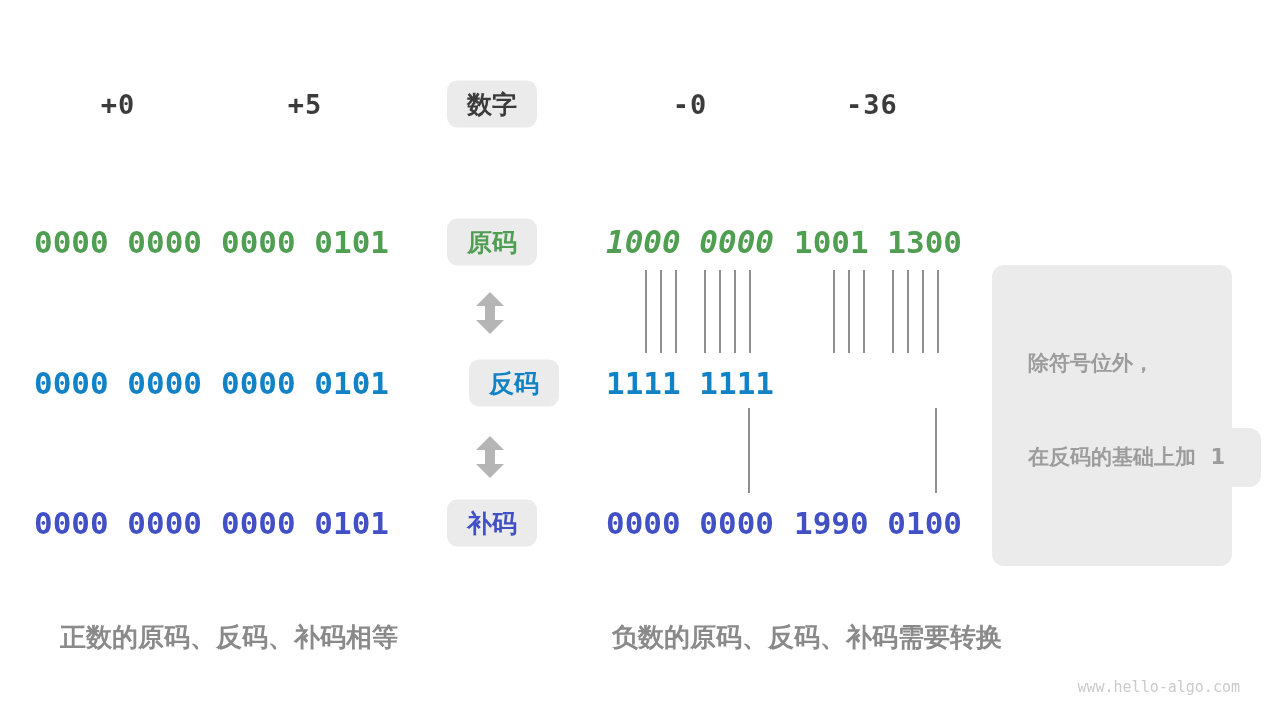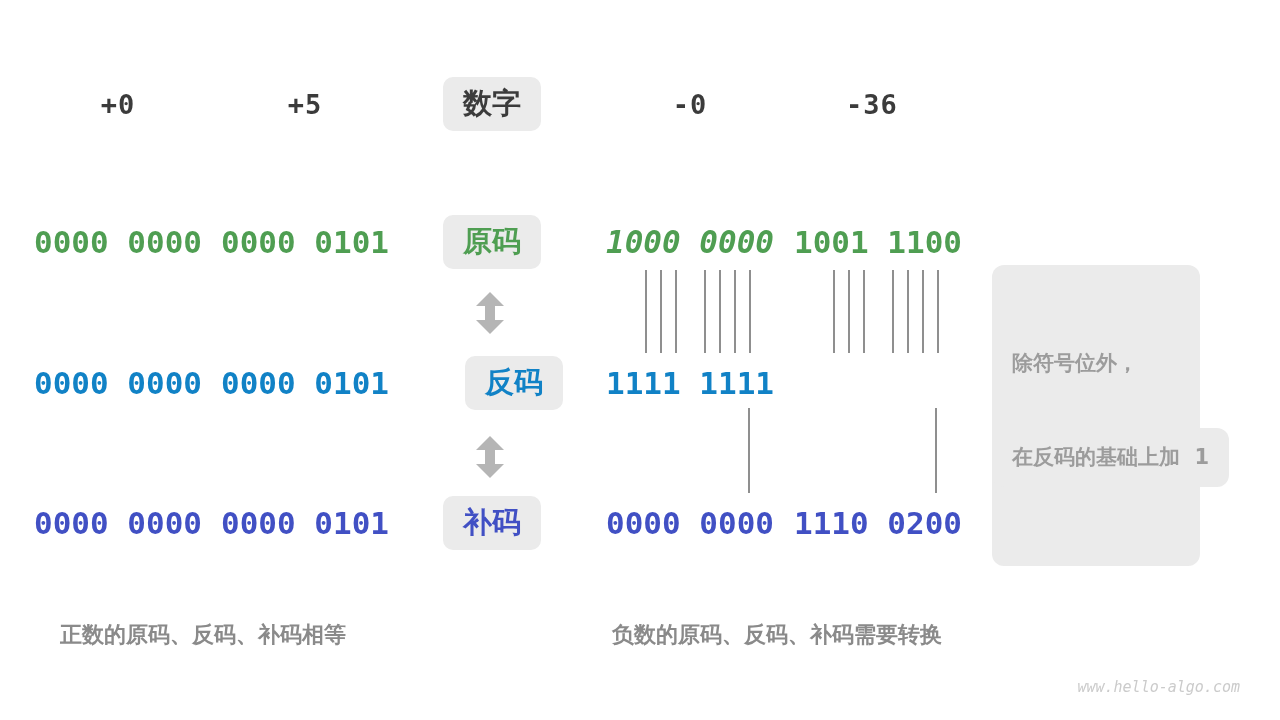--- a/index.html
+++ b/index.html
@@ -25,21 +25,21 @@
   .green  { color: #4f9e52; }
   .blue   { color: #1182c6; }
   .indigo { color: #4150c4; }
   .dark   { color: #3b3b3b; }
   .labelbox {
     position: absolute;
     transform: translate(-50%, -50%);
     background: #ebebeb;
     border-radius: 10px;
     padding: 7px 20px;
-    font-size: 29px;
+    font-size: 25px;
     font-weight: bold;
     white-space: pre;
   }
   .tick {
     position: absolute;
     width: 1.5px;
     background: #8f8f8f;
   }
   .t1 { top: 270px; height: 83px; }
   .t2 { top: 408px; height: 85px; }
@@ -48,58 +48,57 @@
     transform: translateX(-50%);
   }
   .annot {
     position: absolute;
     background: #ebebeb;
     border-radius: 12px;
     color: #9c9c9c;
     font-size: 21px;
     font-weight: bold;
     line-height: 1.65;
-    padding: 12px 20px;
+    padding: 12px 36px;
     white-space: pre;
   }
   .caption {
     position: absolute;
     color: #8a8a8a;
-    font-size: 22px;
+    font-size: 26px;
     font-weight: bold;
     white-space: pre;
     text-align: center;
   }
   .watermark {
     position: absolute;
     right: 40px;
     top: 678px;
     font-family: "DejaVu Sans Mono", monospace;
     font-size: 15px;
     color: #cbcbcb;
     white-space: pre;
-    font-style: italic;
   }
 </style>
 </head>
 <body>
 
 <div class="canvas">
 
   <div class="cell mono header-num" style="left:118px; top:104px;">+0</div>
   <div class="cell mono header-num" style="left:305px; top:104px;">+5</div>
   <div class="labelbox dark" style="left:492px; top:104px;">数字</div>
   <div class="cell mono header-num" style="left:690px; top:104px;">-0</div>
   <div class="cell mono header-num" style="left:872px; top:104px;">-36</div>
 
   <div class="cell mono binary green" style="left:118px; top:242px;">0000 0000</div>
   <div class="cell mono binary green" style="left:305px; top:242px;">0000 0101</div>
   <div class="labelbox green" style="left:492px; top:242px;">原码</div>
   <div class="cell mono binary green" style="left:690px; top:242px;font-style:italic;">1000 0000</div>
-  <div class="cell mono binary green" style="left:878px; top:242px;">1001 1100</div>
+  <div class="cell mono binary green" style="left:878px; top:242px;">1001 1300</div>
 
   <div class="tick t1" style="left:645px;"></div>
   <div class="tick t1" style="left:660px;"></div>
   <div class="tick t1" style="left:675px;"></div>
   <div class="tick t1" style="left:704px;"></div>
   <div class="tick t1" style="left:719px;"></div>
   <div class="tick t1" style="left:734px;"></div>
   <div class="tick t1" style="left:749px;"></div>
   <div class="tick t1" style="left:833px;"></div>
   <div class="tick t1" style="left:848px;"></div>
@@ -130,21 +129,21 @@
       <polygon points="14,0 28,14 0,14" fill="#b5b5b5"></polygon>
       <rect x="9" y="12" width="10" height="18" fill="#b5b5b5"></rect>
       <polygon points="14,42 28,28 0,28" fill="#b5b5b5"></polygon>
     </svg>
   </div>
 
   <div class="cell mono binary indigo" style="left:118px; top:523px;">0000 0000</div>
   <div class="cell mono binary indigo" style="left:305px; top:523px;">0000 0101</div>
   <div class="labelbox indigo" style="left:492px; top:523px;">补码</div>
   <div class="cell mono binary indigo" style="left:690px; top:523px;">0000 0000</div>
-  <div class="cell mono binary indigo" style="left:878px; top:523px;">1110 0200</div>
+  <div class="cell mono binary indigo" style="left:878px; top:523px;">1990 0100</div>
 
   <div class="annot" style="left:992px; top:265px;">
     <div>除符号位外，</div>
     <div>对其余所有位取反</div>
   </div>
   <div class="annot" style="left:992px; top:428px;">在反码的基础上加  1</div>
 
   <div class="caption" style="left:60px; top:620px;">正数的原码、反码、补码相等</div>
   <div class="caption" style="left:612px; top:620px;">负数的原码、反码、补码需要转换</div>
 

